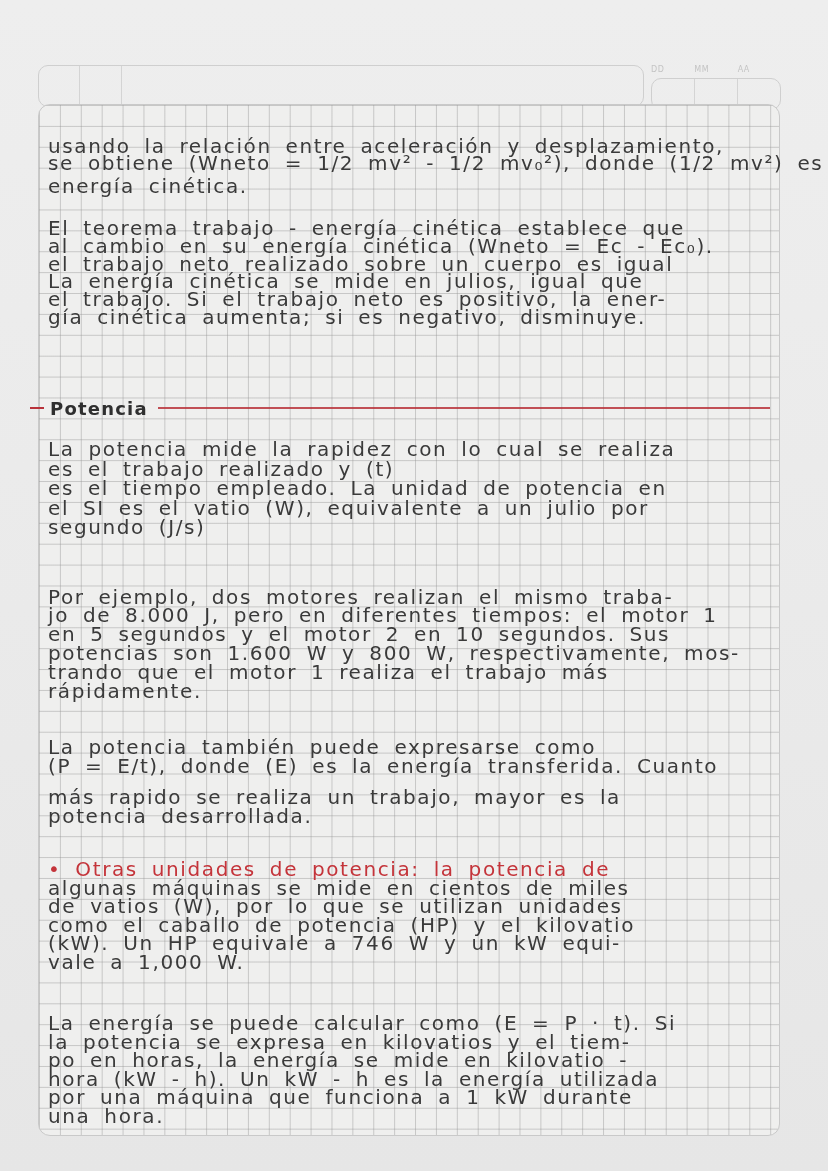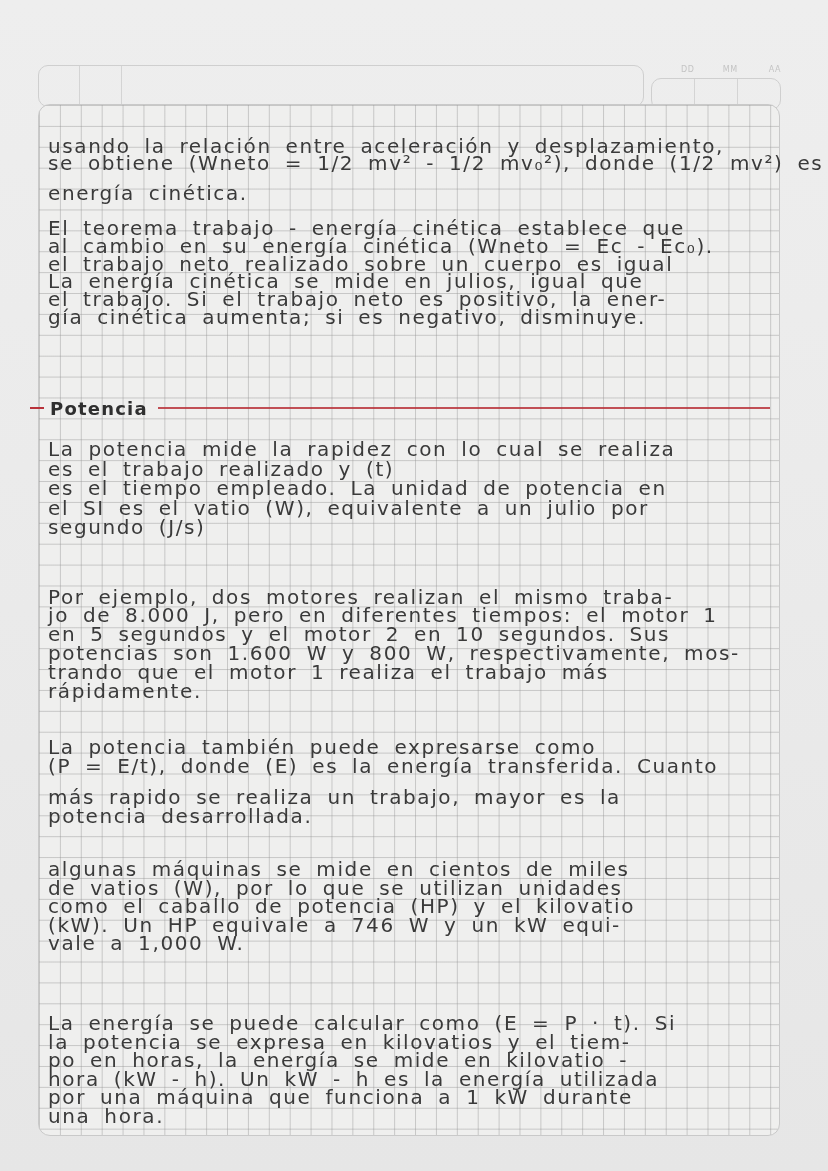--- a/index.html
+++ b/index.html
@@ -53,21 +53,21 @@
     .date-labels {
       position: absolute;
       top: 65px;
       left: 651px;
       width: 130px;
       display: flex;
       font-size: 8px;
       color: #c4c4c4;
       letter-spacing: 0.5px;
     }
-    .date-labels span { flex: 1; text-align: right; }
+    .date-labels span { flex: 1; text-align: left; }
     .top-labels {
       position: absolute;
       top: 57px;
       left: 58px;
       font-size: 7px;
       color: #cfcfcf;
       display: flex;
       gap: 14px;
     }
     .grid-page {
@@ -167,21 +167,21 @@
   <div class="seg"></div>
 </div>
 
 <div class="grid-page"></div>
 
 <div class="content">
 
   <div class="para" style="top:20px">
     <span class="line">usando la relación entre aceleración y desplazamiento,</span>
     <span class="line">se obtiene (Wneto = 1/2 mv² - 1/2 mv₀²), donde (1/2 mv²) es la</span>
-    <span class="line" style="margin-top:13px">energía cinética.</span>
+    <span class="line" style="margin-top:6px">energía cinética.</span>
   </div>
 
   <div class="para" style="top:102px; line-height:17.8px">
     <span class="line" style="height:17.8px">El teorema trabajo - energía cinética establece que</span>
     <span class="line" style="height:17.8px">al cambio en su energía cinética (Wneto = Ec - Ec₀).</span>
     <span class="line" style="height:17.8px">el trabajo neto realizado sobre un cuerpo es igual</span>
     <span class="line" style="height:17.8px">La energía cinética se mide en julios, igual que</span>
     <span class="line" style="height:17.8px">el trabajo. Si el trabajo neto es positivo, la ener-</span>
     <span class="line" style="height:17.8px">gía cinética aumenta; si es negativo, disminuye.</span>
   </div>
@@ -210,20 +210,21 @@
   </div>
 
   <div class="para" style="top:620px; line-height:19px">
     <span class="line" style="height:19px">La potencia también puede expresarse como</span>
     <span class="line" style="height:19px">(P = E/t), donde (E) es la energía transferida. Cuanto</span>
     <span class="line" style="height:19px; margin-top:12px">más rapido se realiza un trabajo, mayor es la</span>
     <span class="line" style="height:19px">potencia desarrollada.</span>
   </div>
 
   <div class="para" style="top:742px; line-height:18.6px">
+    <span class="line red" style="height:18.6px">• Otras unidades de potencia: la potencia de</span>
     <span class="line" style="height:18.6px">algunas máquinas se mide en cientos de miles</span>
     <span class="line" style="height:18.6px">de vatios (W), por lo que se utilizan unidades</span>
     <span class="line" style="height:18.6px">como el caballo de potencia (HP) y el kilovatio</span>
     <span class="line" style="height:18.6px">(kW). Un HP equivale a 746 W y un kW equi-</span>
     <span class="line" style="height:18.6px">vale a 1,000 W.</span>
   </div>
 
   <div class="para" style="top:896px; line-height:18.6px">
     <span class="line" style="height:18.6px">La energía se puede calcular como (E = P · t). Si</span>
     <span class="line" style="height:18.6px">la potencia se expresa en kilovatios y el tiem-</span>

